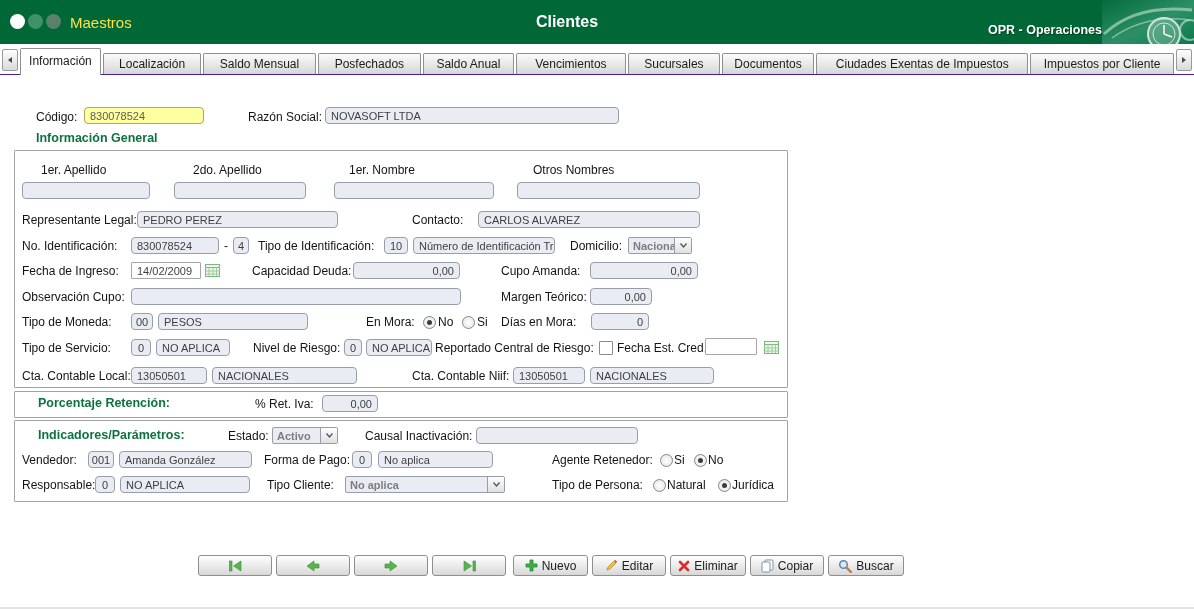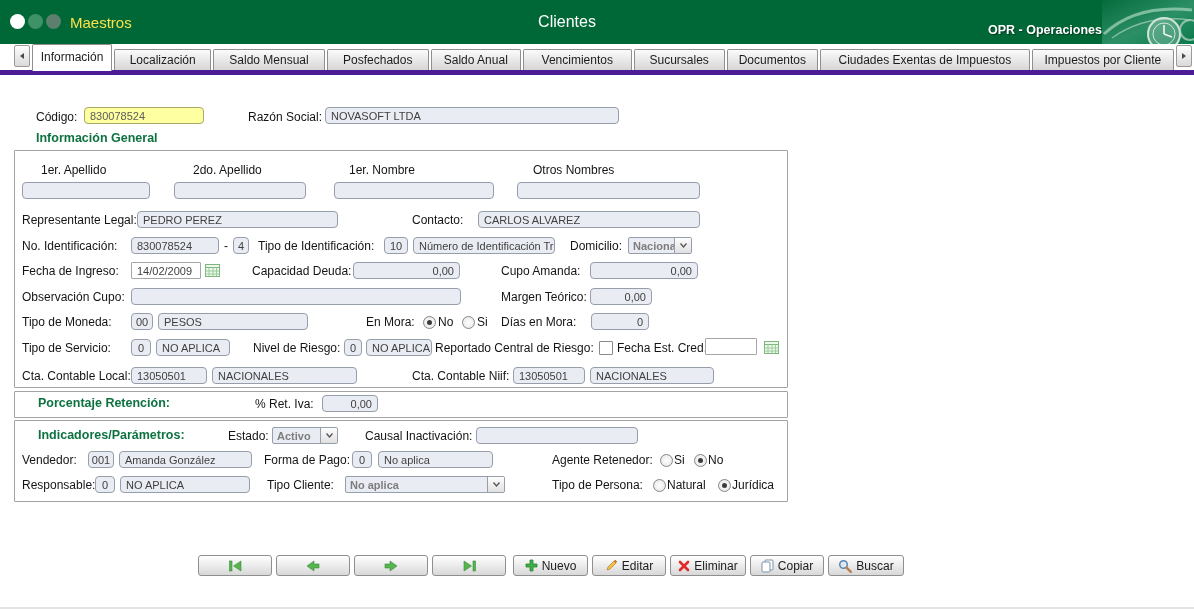--- a/index.html
+++ b/index.html
@@ -3,27 +3,27 @@
 <meta charset="utf-8">
 <style>
   html,body{margin:0;padding:0;background:#fff;}
   .screen{position:relative;width:1194px;height:609px;background:#fff;overflow:hidden;
           font-family:"Liberation Sans",sans-serif;}
   
   .titlebar{position:absolute;left:0;top:0;width:1194px;height:44px;background:#006837;}
   .dot{position:absolute;top:14px;width:15px;height:15px;border-radius:50%;}
   .app-title{position:absolute;left:70px;top:14px;color:#fde047;font-size:15px;font-weight:500;}
   .page-title{position:absolute;left:0;right:60px;top:13px;text-align:center;color:#fff;
-              font-size:16px;font-weight:normal;}
+              font-size:16px;font-weight:bold;}
   .opr{position:absolute;right:92px;top:23px;color:#fff;font-size:12.5px;font-weight:bold;
        text-shadow:1px 1px 1px rgba(0,0,0,.45);}
   .deco{position:absolute;right:0;top:0;width:92px;height:44px;overflow:hidden;}
   
   .tabbar{position:absolute;left:0;top:46px;width:1194px;height:29px;display:flex;
-          align-items:flex-end;border-bottom:5px solid #4c1d95;box-sizing:border-box;padding-left:14px;}
+          align-items:flex-end;border-bottom:1px solid #4c1d95;box-sizing:border-box;padding-left:2px;}
   .tab{height:21px;line-height:20px;box-sizing:border-box;border:1px solid #8f8f8f;border-bottom:none;
        border-radius:2px 2px 0 0;background:linear-gradient(#fbfbfb,#d6d6d6);font-size:12px;
        text-align:center;margin-right:2px;color:#1c1c1c;overflow:hidden;white-space:nowrap;cursor:default;}
   .tab.active{height:27px;line-height:25px;background:#fff;margin-bottom:-1px;position:relative;z-index:3;}
   .tab-scroll{width:14px;height:20px;margin:0 2px 3px 0;border:1px solid #9a9a9a;border-radius:2px;
        background:linear-gradient(#fefefe,#dadada);display:flex;align-items:center;justify-content:center;flex:none;}
   
   .lbl{position:absolute;font-size:12px;color:#141414;white-space:nowrap;}
   .gtitle{position:absolute;font-size:12.5px;font-weight:bold;color:#0d7240;white-space:nowrap;}
   .fld{position:absolute;height:17px;box-sizing:border-box;border:1px solid #969eab;border-radius:4px;

